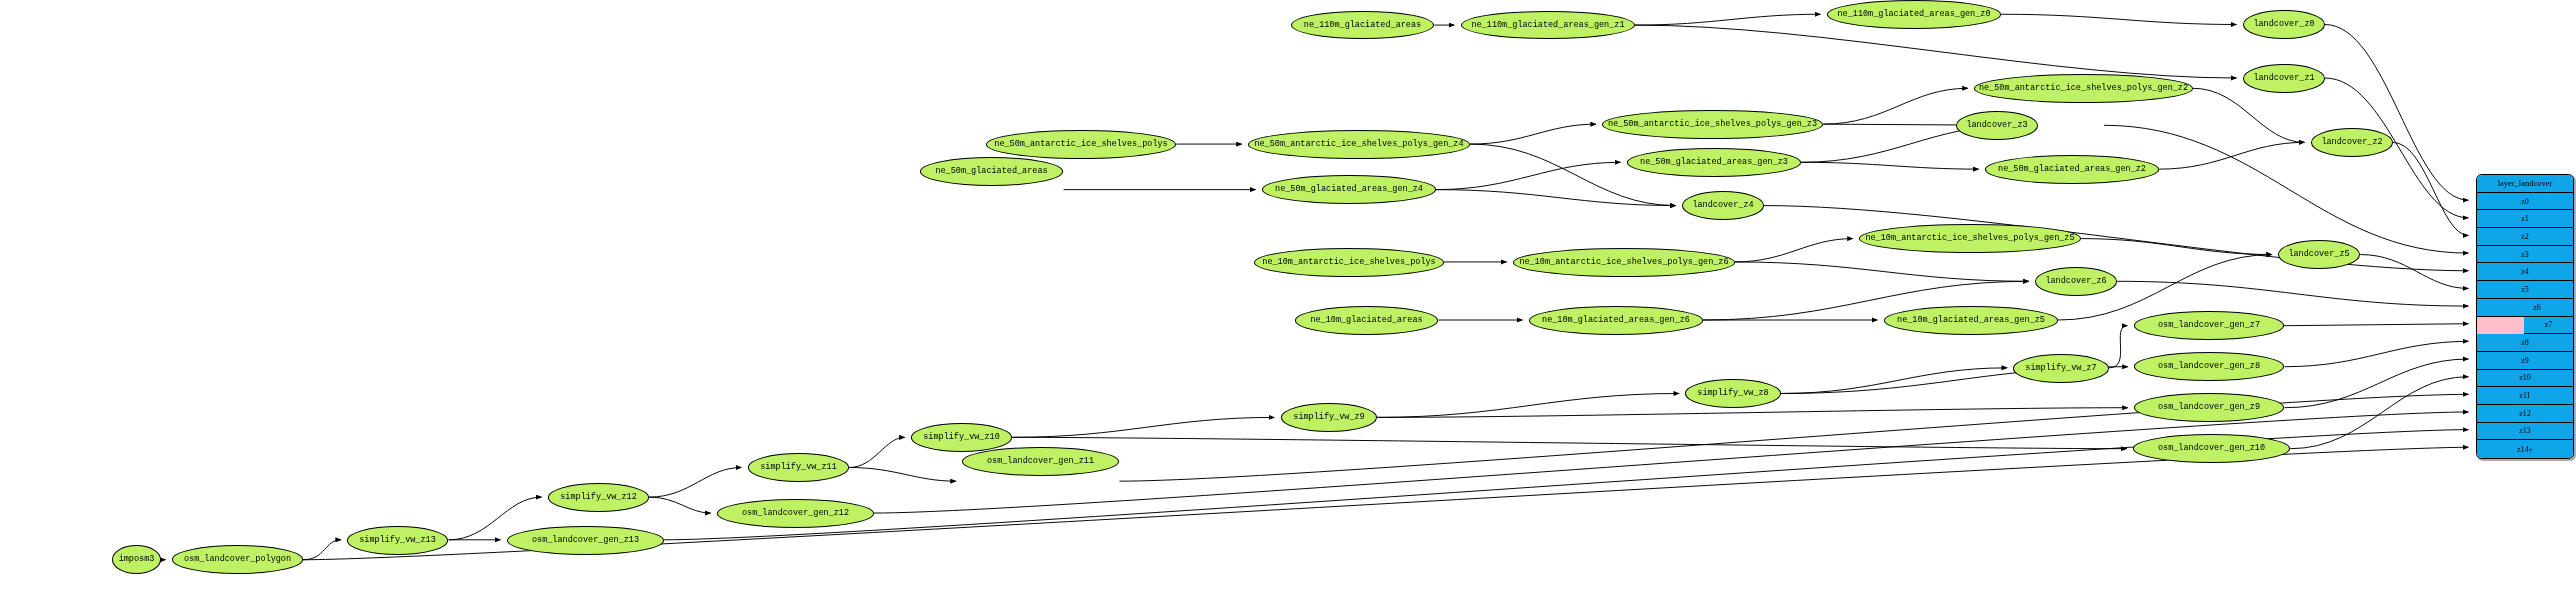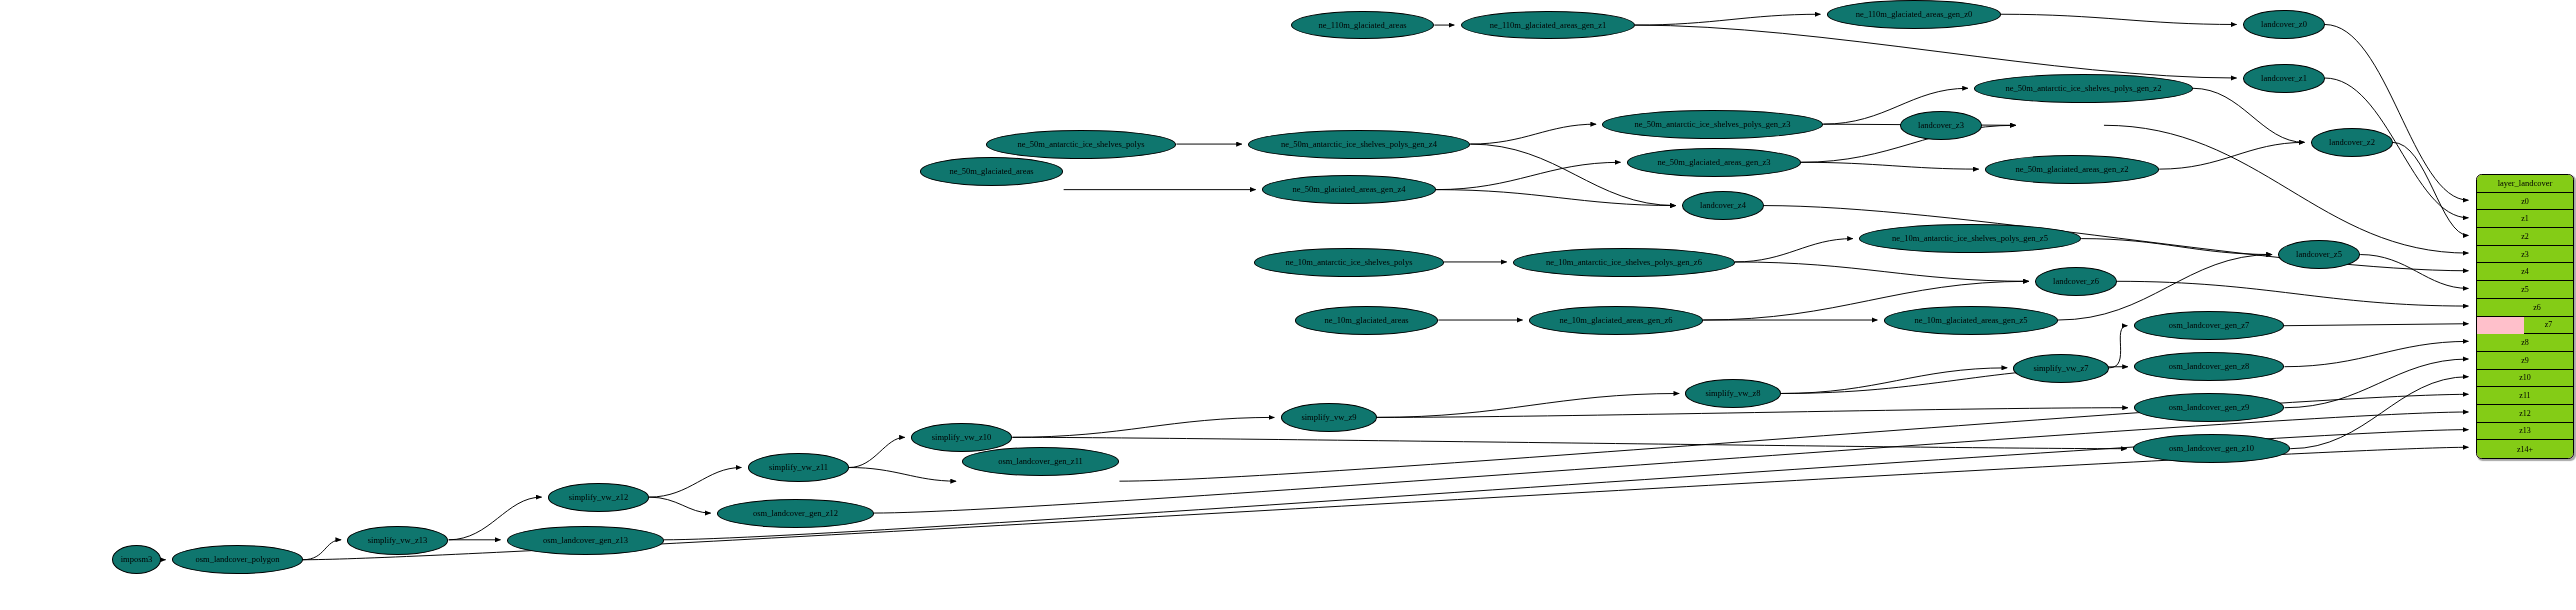--- a/index.html
+++ b/index.html
@@ -1,27 +1,27 @@
 <!DOCTYPE html>
 <html style="font-size:9px"><head>
 <meta charset="utf-8">
 <style>
   html,body{margin:0;padding:0;background:#ffffff;}
   #canvas{position:relative;width:2576px;height:611px;background:#ffffff;
           font-family:"Liberation Serif","DejaVu Serif",serif;overflow:hidden;}
   #edges{position:absolute;left:0;top:0;width:2576px;height:611px;}
   .node{position:absolute;display:flex;align-items:center;justify-content:center;
-        border:0.9px solid #000;border-radius:50%;background:#0f766e;
+        border:0.9px solid #000;border-radius:50%;background:#bef264;
         box-sizing:border-box;text-align:center;white-space:nowrap;
-        font-size:8.5px;color:#000;line-height:1;}
+        font-size:8.5px;color:#000;line-height:1;font-family:Liberation Mono, monospace;}
   .tbl{position:absolute;border:1px solid #000;border-radius:5.7px;
        background:#ffc0cb;box-sizing:border-box;overflow:hidden;
        box-shadow:1.1px 1.1px 1.1px rgba(0,0,0,.35);}
   .tbl .row{border-bottom:0.8px solid #000;display:flex;align-items:center;
-            justify-content:center;font-size:8px;color:#000;background:#84cc16;
+            justify-content:center;font-size:8px;color:#000;background:#0ea5e9;
             box-sizing:border-box;}
   .tbl .row:last-child{border-bottom:none;}
   .tbl .hdr{font-size:8.5px;}
 </style>
 </head>
 <body>
 
 <div id="canvas">
   <svg id="edges" xmlns="http://www.w3.org/2000/svg" viewBox="0 0 4524 1073" width="2576" height="611">
     <defs>
@@ -110,21 +110,21 @@
       </div>
       <div class="node" style="left: 986px; top: 130px; width: 190px; height: 28.5px;">
         <span>ne_50m_antarctic_ice_shelves_polys</span>
       </div>
       <div class="node" style="left: 1248px; top: 130px; width: 222px; height: 28.5px;">
         <span>ne_50m_antarctic_ice_shelves_polys_gen_z4</span>
       </div>
       <div class="node" style="left: 1602px; top: 110px; width: 221px; height: 28.5px;">
         <span>ne_50m_antarctic_ice_shelves_polys_gen_z3</span>
       </div>
-      <div class="node" style="left: 1900px; top: 111px; width: 82px; height: 28.5px;">
+      <div class="node" style="left: 1956px; top: 111px; width: 82px; height: 28.5px;">
         <span>landcover_z3</span>
       </div>
       <div class="node" style="left: 920px; top: 157px; width: 143px; height: 28.5px;">
         <span>ne_50m_glaciated_areas</span>
       </div>
       <div class="node" style="left: 1262px; top: 175px; width: 174px; height: 28.5px;">
         <span>ne_50m_glaciated_areas_gen_z4</span>
       </div>
       <div class="node" style="left: 1627px; top: 148px; width: 174px; height: 28.5px;">
         <span>ne_50m_glaciated_areas_gen_z3</span>

